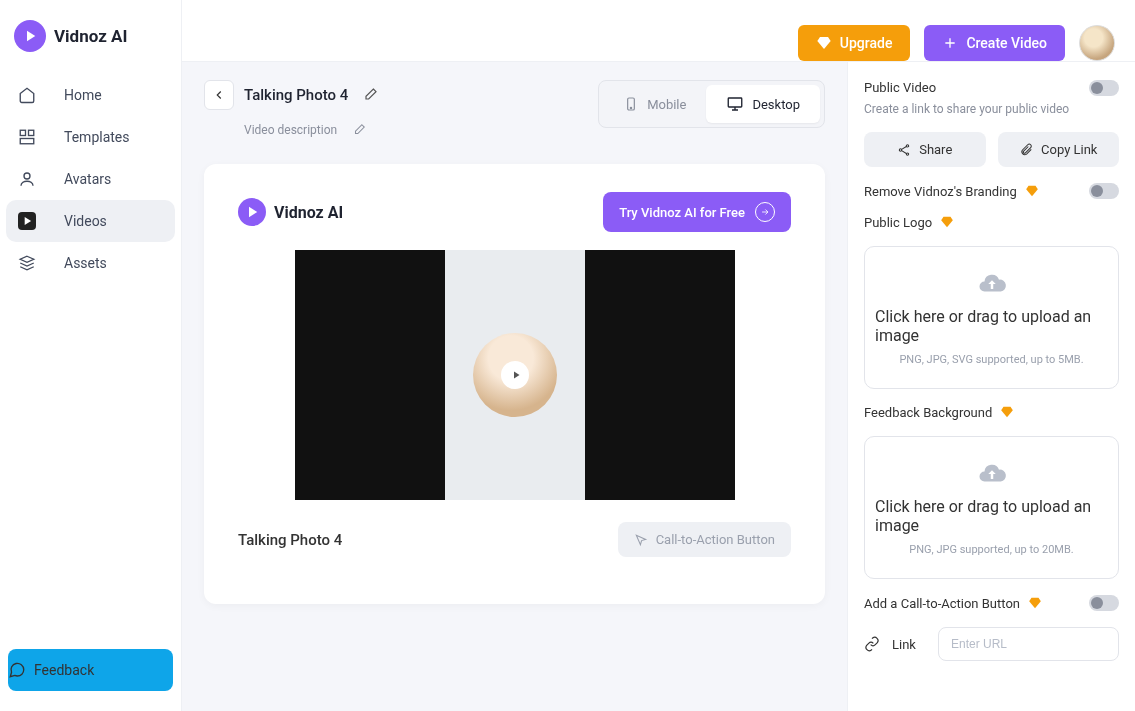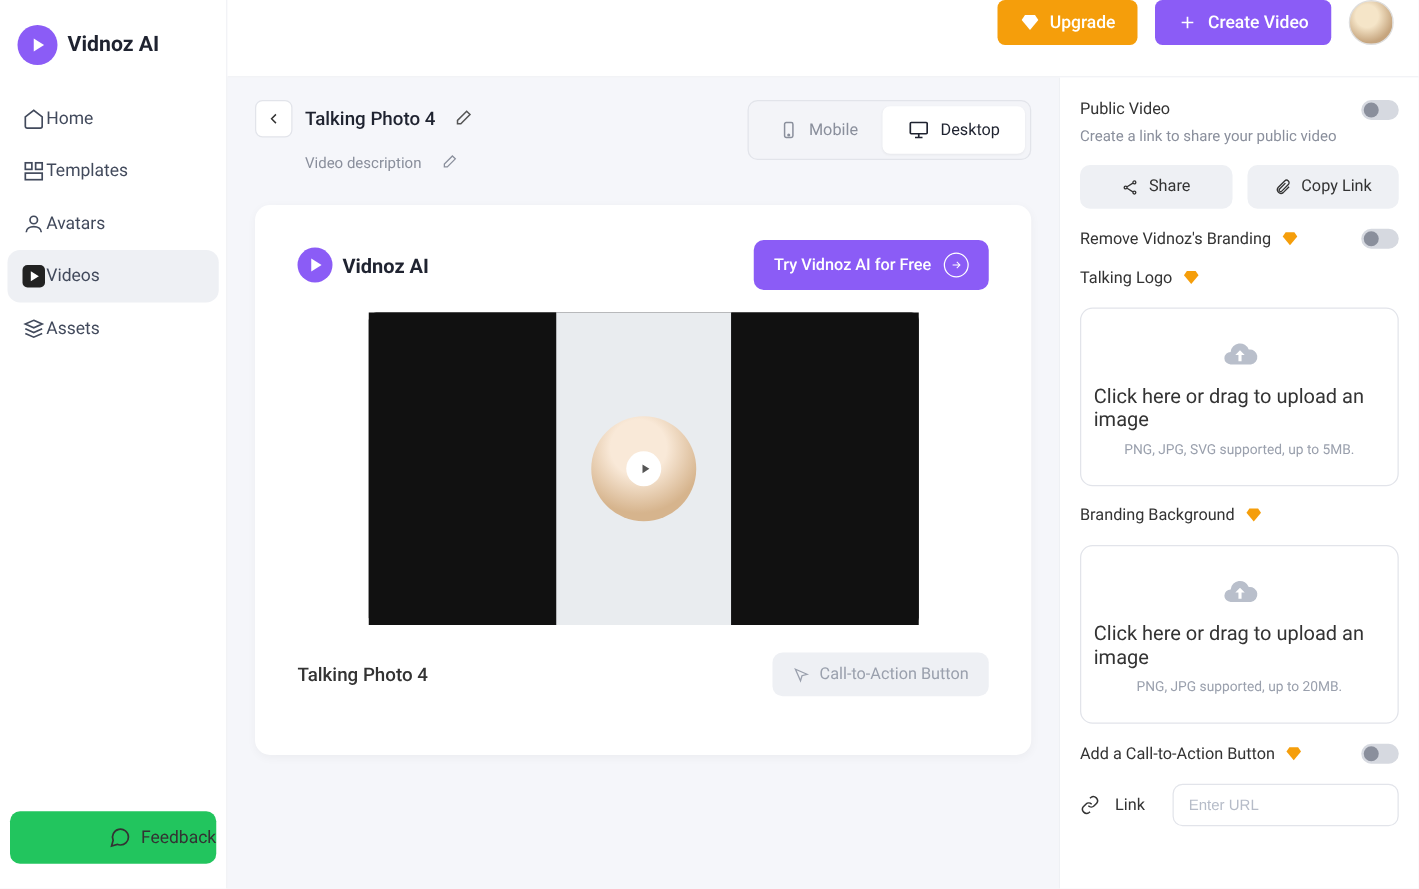--- a/index.html
+++ b/index.html
@@ -29,38 +29,38 @@
 }
 .logo-mark {
   width: 32px; height: 32px; border-radius: 50%;
   background: #8b5cf6;
   display: flex; align-items: center; justify-content: center;
 }
 .logo-mark svg{ width:18px; height:18px;}
 .logo-text { font-weight: 700; font-size: 17px; color: #1f2330; }
 .nav { flex:1; }
 .nav-item {
-  display: flex; align-items: center; gap: 1px;
+  display: flex; align-items: center; gap: 28px;
   padding: 12px 18px; cursor: pointer; color: #424a5c;
   font-size: 14px;
 }
 .nav-item.active { background: #eef0f4; border-radius: 10px; margin: 0 6px; padding-left:12px;}
 .nav-icon { width: 18px; height: 18px; flex:0 0 18px; color:#424a5c; display:flex;align-items:center;justify-content:center;}
 .nav-item.active .nav-icon { background:#222; border-radius:4px; color:#fff; }
 .feedback-btn {
   margin: 0 8px 10px 8px;
-  display:flex; align-items:center; justify-content:flex-end; gap:8px;
-  background:#22c55e; border-radius:8px; padding:12px 0; cursor:pointer;
+  display:flex; align-items:center; justify-content:flex-start; gap:8px;
+  background:#0ea5e9; border-radius:8px; padding:12px 0; cursor:pointer;
   font-size:14px;
 }
 
 
 .main { flex:1; display:flex; flex-direction:column; }
 .topbar {
-  height: 62px; background:#fff; display:flex; align-items:flex-start; justify-content:flex-end;
+  height: 62px; background:#fff; display:flex; align-items:flex-end; justify-content:flex-end;
   padding: 0 20px; gap:14px; border-bottom:1px solid #eef0f4;
 }
 .btn {
   display:flex; align-items:center; gap:8px;
   padding: 10px 18px; border-radius:6px; font-size:14px; font-weight:500; cursor:pointer;
 }
 .btn-orange { background:#f59e0b; color:#fff; }
 .btn-purple { background:#8b5cf6; color:#fff; }
 .avatar { width:36px; height:36px; border-radius:50%; background: radial-gradient(circle at 40% 35%, #f5e5c8 30%, #c6a57e 70%); cursor:pointer; border:1px solid #ddd;}
 
@@ -371,40 +371,40 @@
             <span class="gem">
                 <svg width="14" height="14" viewBox="0 0 24 24" fill="#f59e0b">
                   <path d="M6 3h12l4 6-10 12L2 9l4-6z"></path>
                 </svg>
               </span>
           </span>
           <div class="toggle"></div>
         </div>
 
         <div class="panel-row" style="justify-content:flex-start;gap:8px;">
-          <span class="panel-label">Talking Logo</span>
+          <span class="panel-label">Public Logo</span>
           <span class="gem">
               <svg width="14" height="14" viewBox="0 0 24 24" fill="#f59e0b">
                 <path d="M6 3h12l4 6-10 12L2 9l4-6z"></path>
               </svg>
             </span>
         </div>
         <div class="upload-box">
           <span class="cloud">
               <svg width="40" height="30" viewBox="0 0 24 24" fill="currentColor">
                 <path d="M19 18H6a4 4 0 0 1 0-8 6 6 0 0 1 11.6-1.5A4.5 4.5 0 0 1 19 18z"></path>
                 <path d="M12 9l-3 3h2v4h2v-4h2l-3-3z" fill="#fff"></path>
               </svg>
             </span>
           <span class="upload-text">Click here or drag to upload an image</span>
           <span class="upload-sub">PNG, JPG, SVG supported, up to 5MB.</span>
         </div>
 
         <div class="panel-row" style="justify-content:flex-start;gap:8px;">
-          <span class="panel-label">Branding Background</span>
+          <span class="panel-label">Feedback Background</span>
           <span class="gem">
               <svg width="14" height="14" viewBox="0 0 24 24" fill="#f59e0b">
                 <path d="M6 3h12l4 6-10 12L2 9l4-6z"></path>
               </svg>
             </span>
         </div>
         <div class="upload-box">
           <span class="cloud">
               <svg width="40" height="30" viewBox="0 0 24 24" fill="currentColor">
                 <path d="M19 18H6a4 4 0 0 1 0-8 6 6 0 0 1 11.6-1.5A4.5 4.5 0 0 1 19 18z"></path>

